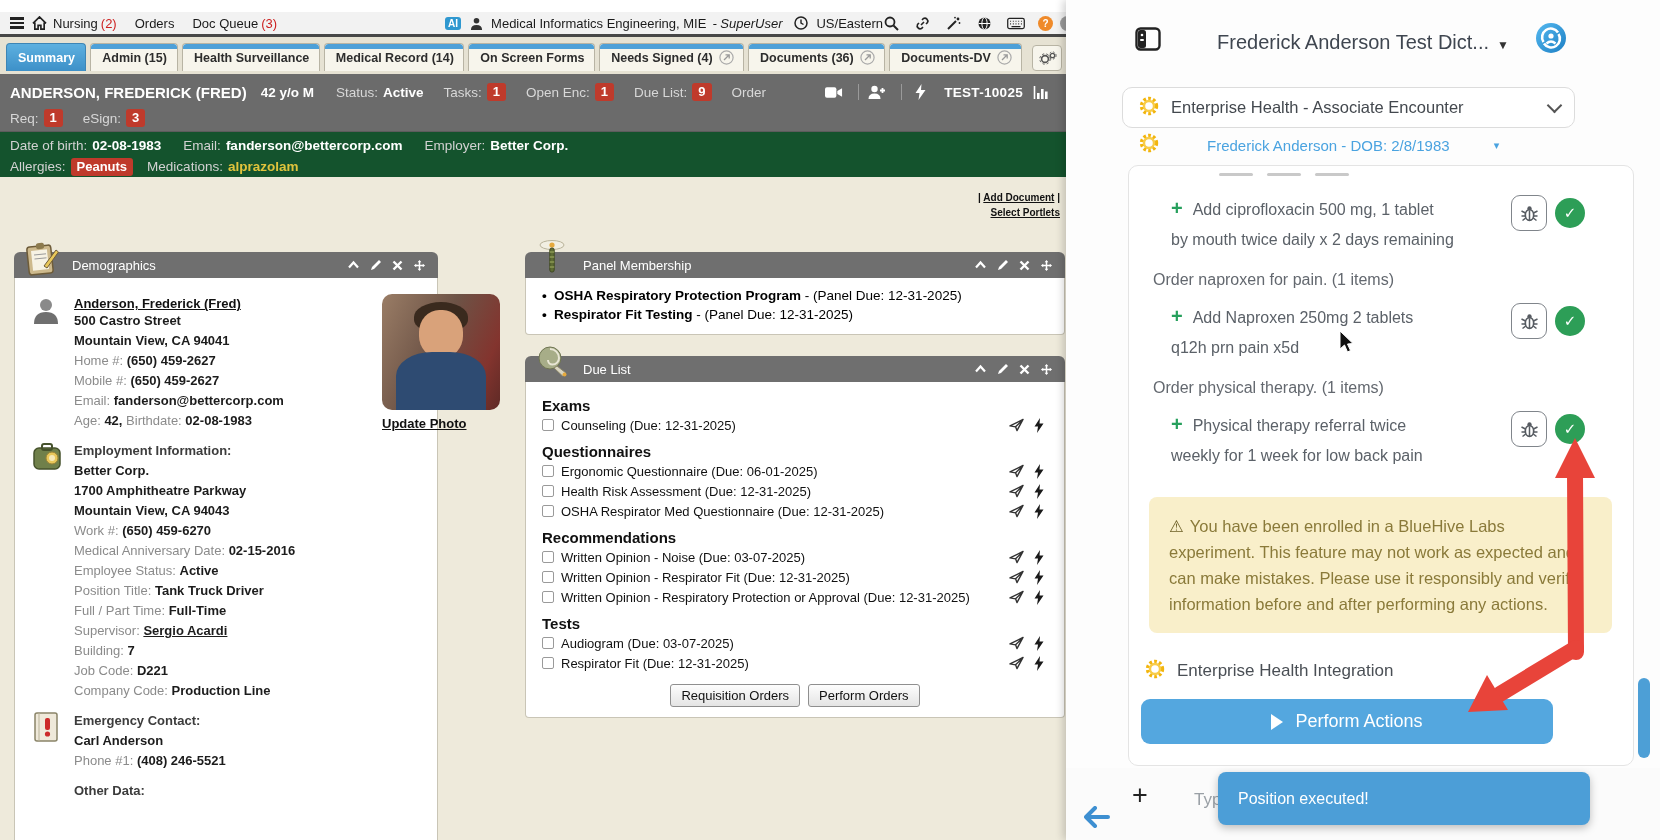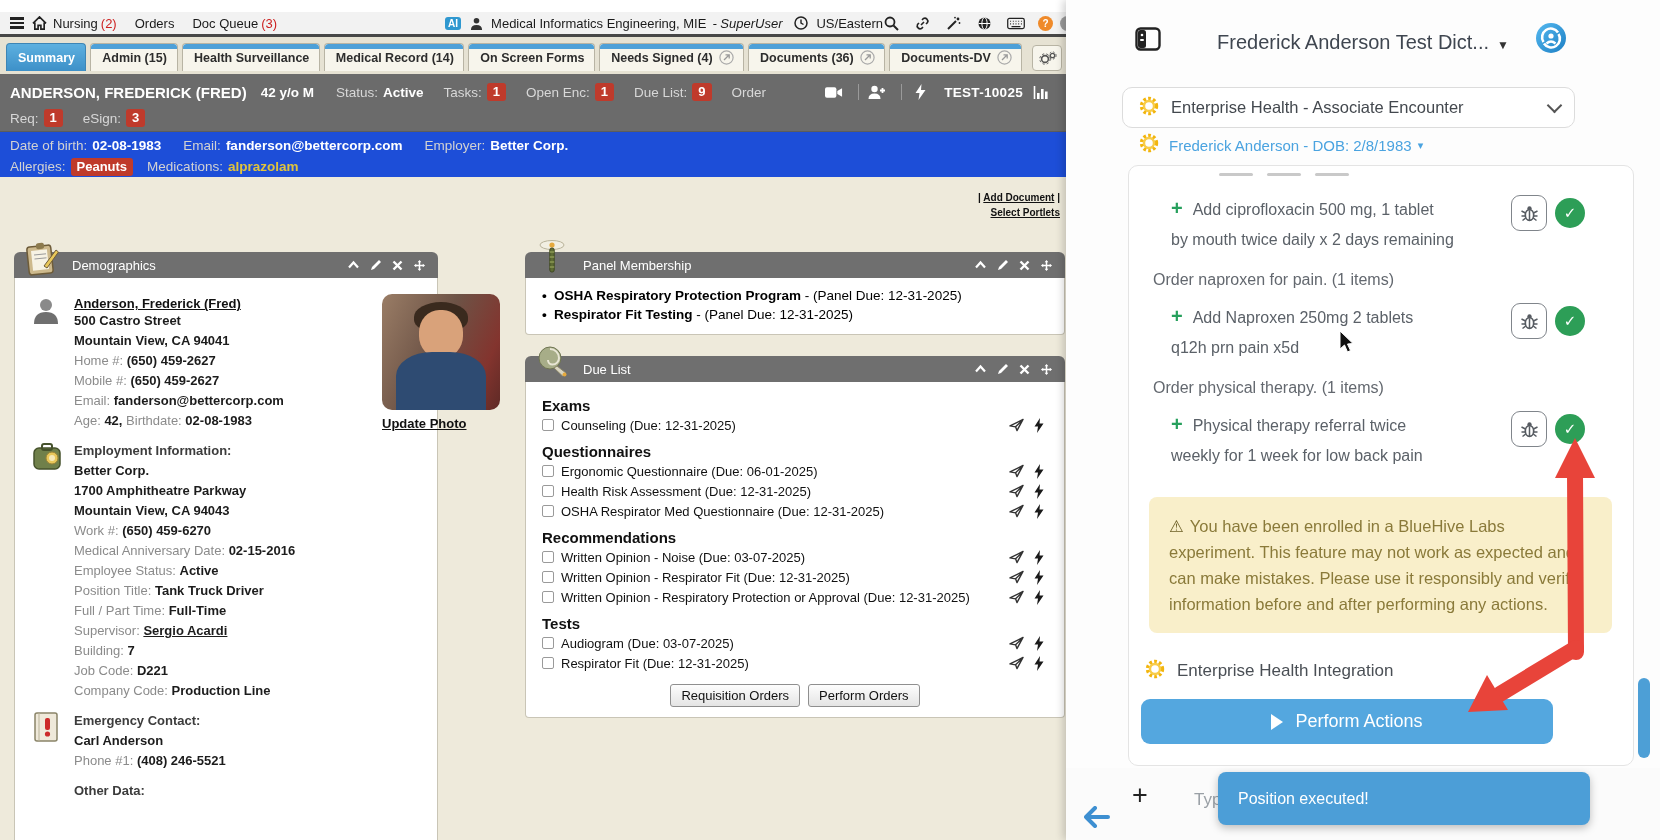--- a/index.html
+++ b/index.html
@@ -51,21 +51,21 @@
   .ph-strong { font-weight:bold; margin-right:22px; }
   .ph-lbl { color:#d8d8d8; margin-right:5px; }
   .ph-val { font-weight:bold; margin-right:20px; }
   .badge { background:#bf3a2b; color:#fff; font-weight:bold; border-radius:3px; padding:0 6px;
     margin-right:20px; font-size:13px; line-height:18px; }
   .ph-icons { margin-left:auto; display:flex; align-items:center; gap:9px; }
   .vdiv { width:1px; height:16px; background:#9a9a9a; }
   .ph-id { font-weight:bold; letter-spacing:.3px; }
 
   
-  #infobar { position:absolute; left:0; top:119px; width:100%; height:46px; background:#1d4ed8;
+  #infobar { position:absolute; left:0; top:119px; width:100%; height:46px; background:#14532d;
     border-top:1px solid #5c5c5c; color:#fff; font-size:13.5px; padding:3px 10px 6px 10px; }
   .ib-row { display:flex; align-items:center; height:21px; white-space:nowrap; }
   .ib-lbl { color:#d2d2d2; margin-right:5px; }
   .ib-val { font-weight:bold; margin-right:22px; }
   .med-val { color:#e0c33c; font-weight:bold; }
 
   
   #clinks { position:absolute; right:6px; top:180px; text-align:right; font-size:10px; font-weight:bold; color:#111; z-index:3; }
   #clinks .lnk { text-decoration:underline; cursor:pointer; }
   #clinks div { margin-bottom:4px; }
@@ -126,21 +126,21 @@
   #toggle-ico { position:absolute; left:69px; top:7px; cursor:pointer; }
   #p-title { width:100%; text-align:center; font-size:20px; color:#3f4650; font-weight:500; cursor:pointer; }
   #p-title .caret { font-size:12px; margin-left:8px; color:#333; }
   #p-logo { position:absolute; right:93px; top:2px; width:32px; height:32px; cursor:pointer; }
 
   #enc-card { position:absolute; left:56px; top:87px; width:453px; height:41px; background:#fff;
     border:1px solid #dcdcdc; border-radius:10px; display:flex; align-items:center; padding:0 14px; cursor:pointer; }
   #enc-card .txt { font-size:16.5px; color:#43484e; margin-left:10px; flex:1; }
   .chev { width:11px; height:11px; border-right:2px solid #555; border-bottom:2px solid #555;
     transform:rotate(45deg); margin-top:-5px; }
-  #pat-line { position:absolute; left:71px; top:133px; height:24px; display:flex; align-items:center; cursor:pointer; }
+  #pat-line { position:absolute; left:71px; top:133px; height:24px; display:flex; align-items:center; cursor:pointer;gap:38px; }
   #pat-line .txt { font-size:15px; color:#4aa3e0; margin-left:8px; }
   #pat-line .caret { color:#4aa3e0; font-size:11px; margin-left:6px; }
 
   #chat-card { position:absolute; left:62px; top:165px; width:506px; height:601px; background:#fff;
     border:1px solid #e4e4e4; border-radius:10px; overflow:hidden; padding-top:4px; }
   #clip-line { height:9px; margin:2px 0 0 90px; width:300px; overflow:hidden; display:flex; gap:14px; }
   #clip-line i { display:block; width:34px; height:3px; background:#c9c9c9; border-radius:2px; margin-top:1px; }
   .ai-label { margin:16px 0 0 24px; font-size:16px; color:#63686f; }
   .ai-item { position:relative; margin:12px 0 0 42px; width:330px; font-size:16px; line-height:30px; color:#5b6168; }
   .ai-item .plus { color:#27a05d; font-size:20px; font-weight:bold; margin-right:10px; }

